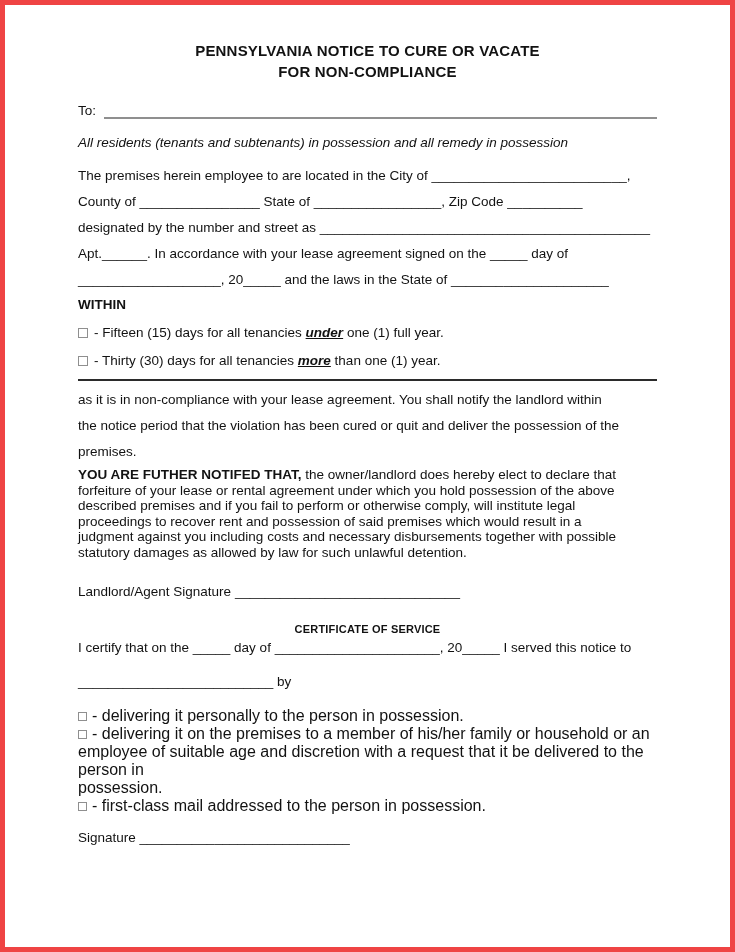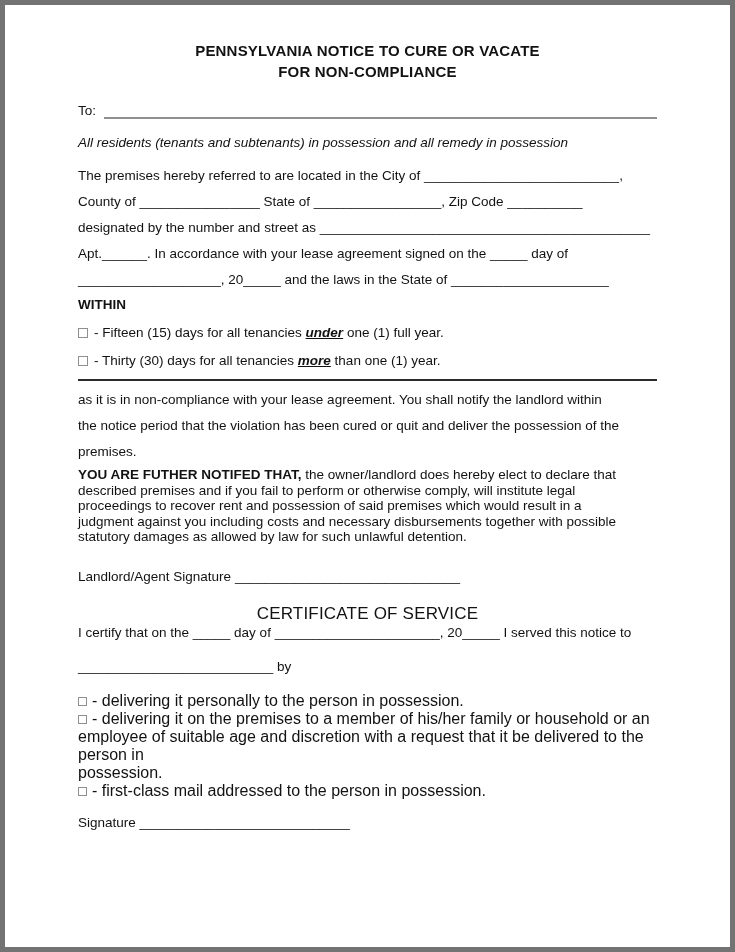--- a/index.html
+++ b/index.html
@@ -1,39 +1,39 @@
 <!DOCTYPE html>
 <html><head>
 <meta charset="utf-8">
 <style>
   html,body{margin:0;padding:0;background:#ffffff;}
   .page{
     width:735px;height:952px;box-sizing:border-box;
-    border:5px solid #737373;background:#ffffff;
+    border:5px solid #ef4444;background:#ffffff;
     font-family:"Liberation Sans","DejaVu Sans",sans-serif;
     font-size:13.5px;color:#121212;
     padding:35px 73px 0 73px;overflow:hidden;
   }
   .doc-title{text-align:center;font-weight:bold;font-size:15px;line-height:21px;letter-spacing:.2px;}
   .to-row{display:flex;align-items:flex-end;margin-top:20px;line-height:16px;}
   .to-row .label{white-space:pre;margin-right:8px;}
   .to-fill{flex:1;border-bottom:2px solid #8F8F8F;height:15px;}
   .recipients{margin-top:16px;font-style:italic;line-height:16px;}
   .premises{margin-top:12px;line-height:26px;}
   .within-heading{margin-top:4px;font-weight:bold;line-height:16px;}
   .options{margin-top:0;}
   .opt-row{margin-top:12px;line-height:16px;}
   .emph{font-weight:bold;font-style:italic;text-decoration:underline;margin-top:20px;}
   .remedy{margin-top:8px;line-height:26px;}
   .rule{margin-top:10px;border-bottom:2px solid #2b2b2b;height:0;}
   .noncompliance{margin-top:6px;line-height:26px;}
   .further{margin-top:2px;line-height:15.5px;}
   .further .lead{font-weight:bold;}
   .landlord-sig{margin-top:24px;line-height:16px;}
-  .cert-heading{margin-top:18px;text-align:center;font-weight:normal;font-size:17px;line-height:22px;letter-spacing:.2px;}
+  .cert-heading{margin-top:18px;text-align:center;font-weight:bold;font-size:11px;line-height:22px;letter-spacing:.2px;}
   .certify-line{line-height:16px;}
   .by-line{margin-top:18px;line-height:16px;}
   .methods{margin-top:17px;font-size:16px;line-height:18px;}
   .signature-row{margin-top:15px;line-height:16px;}
   .cb{
     display:inline-block;width:10px;height:10px;box-sizing:border-box;
     border:1px solid #8f8f8f;background:#fff;margin-right:6px;
     position:relative;top:1px;
   }
   .methods .cb{width:9px;height:9px;margin-right:5px;top:0;}
@@ -50,21 +50,21 @@
   </div>
 
   <div class="to-row">
     <span class="label" data-bind="to_section.label">To:</span>
     <span class="to-fill"></span>
   </div>
 
   <div class="recipients" data-bind="recipients_line">All residents (tenants and subtenants) in possession and all remedy in possession</div>
 
   <div class="premises">
-    <div data-bind="premises.lines.0">The premises hereby referred to are located in the City of __________________________,</div>
+    <div data-bind="premises.lines.0">The premises herein employee to are located in the City of __________________________,</div>
     <div data-bind="premises.lines.1">County of ________________ State of _________________, Zip Code __________</div>
     <div data-bind="premises.lines.2">designated by the number and street as ____________________________________________</div>
     <div data-bind="premises.lines.3">Apt.______. In accordance with your lease agreement signed on the _____ day of</div>
     <div data-bind="premises.lines.4">___________________, 20_____ and the laws in the State of _____________________</div>
   </div>
 
   <div class="within-heading" data-bind="within.heading">WITHIN</div>
 
   <div class="options">
     <div class="opt-row">
@@ -79,20 +79,21 @@
   <div class="rule"></div>
 
   <div class="noncompliance">
     <div data-bind="non_compliance.lines.0">as it is in non-compliance with your lease agreement. You shall notify the landlord within</div>
     <div data-bind="non_compliance.lines.1">the notice period that the violation has been cured or quit and deliver the possession of the</div>
     <div data-bind="non_compliance.lines.2">premises.</div>
   </div>
 
   <div class="further">
     <div><span class="lead" data-bind="further_notice.lead">YOU ARE FUTHER NOTIFED THAT,</span><span data-bind="further_notice.line1_rest"> the owner/landlord does hereby elect to declare that</span></div>
+    <div data-bind="further_notice.lines.0">forfeiture of your lease or rental agreement under which you hold possession of the above</div>
     <div data-bind="further_notice.lines.1">described premises and if you fail to perform or otherwise comply, will institute legal</div>
     <div data-bind="further_notice.lines.2">proceedings to recover rent and possession of said premises which would result in a</div>
     <div data-bind="further_notice.lines.3">judgment against you including costs and necessary disbursements together with possible</div>
     <div data-bind="further_notice.lines.4">statutory damages as allowed by law for such unlawful detention.</div>
   </div>
 
   <div class="landlord-sig">
     <span data-bind="landlord_signature.label">Landlord/Agent Signature </span><span data-bind="landlord_signature.blank">______________________________</span>
   </div>
 

